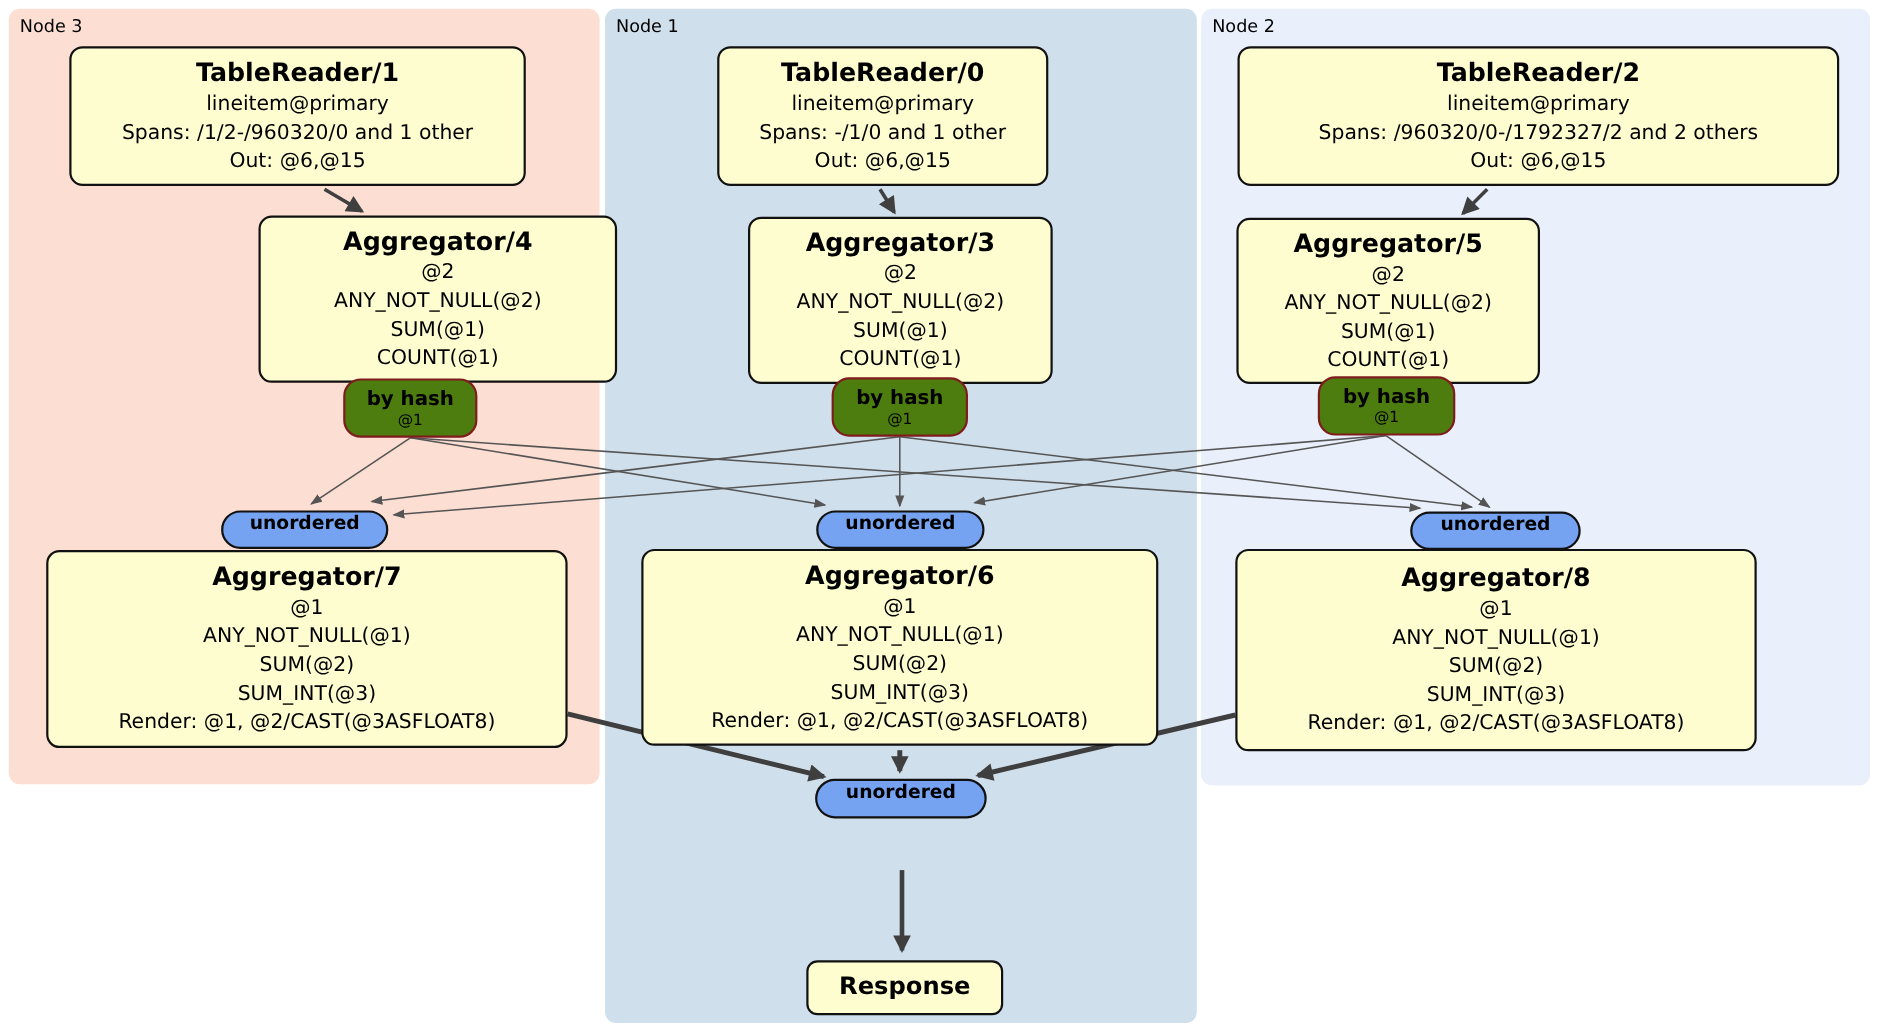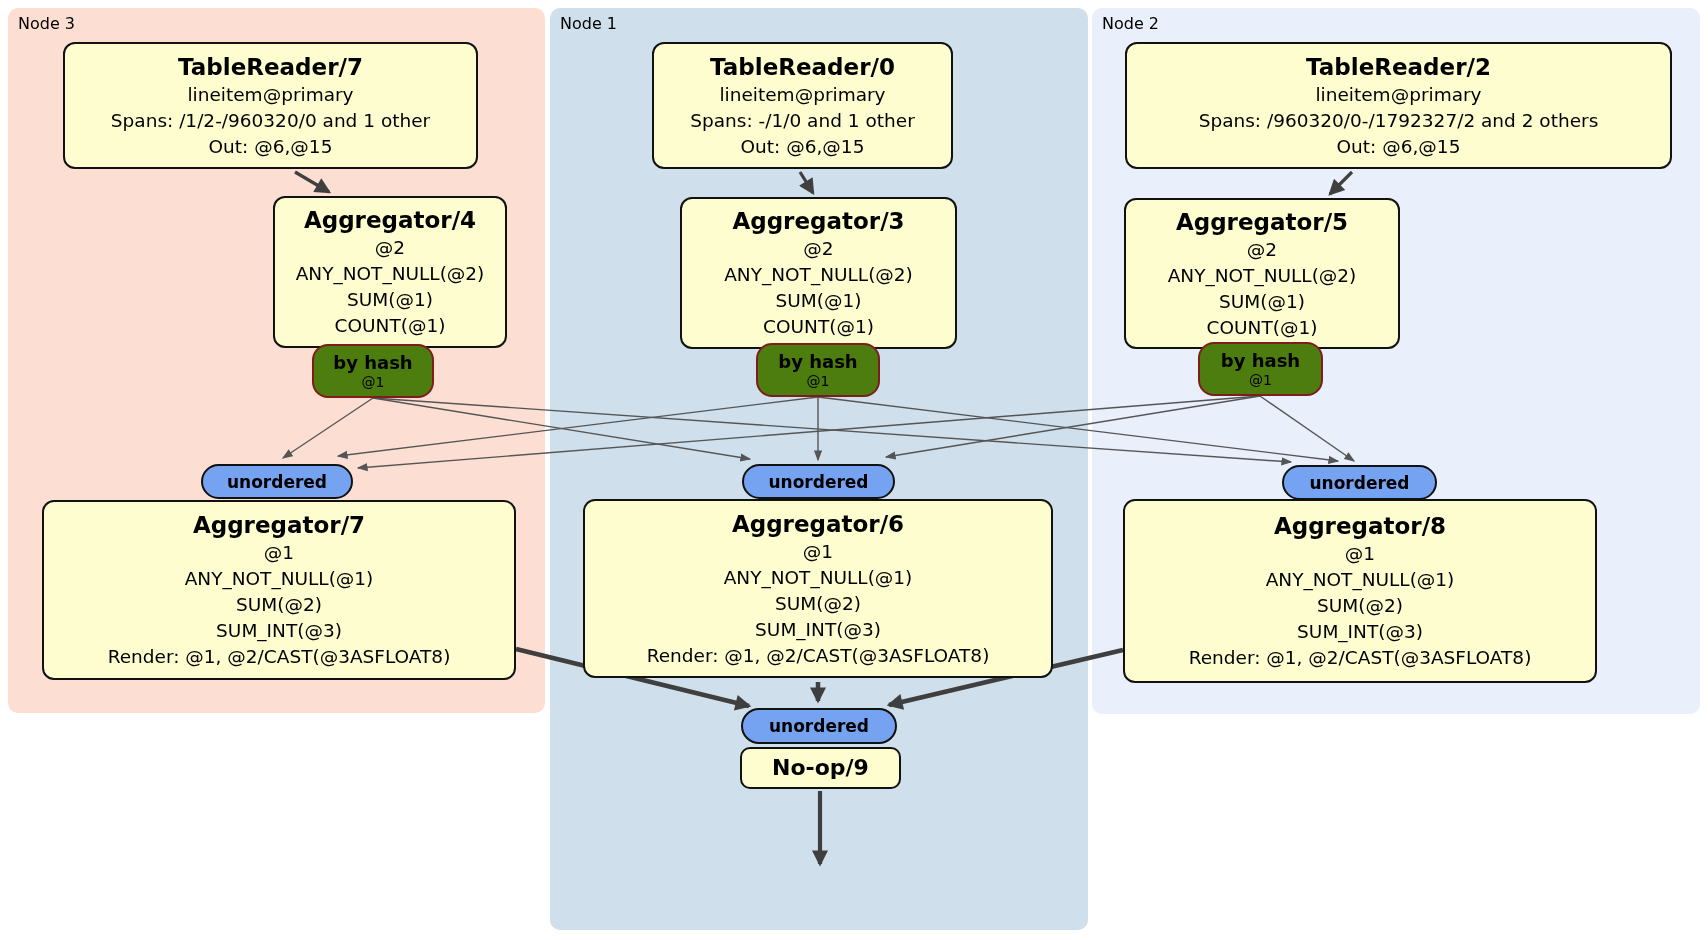--- a/index.html
+++ b/index.html
@@ -22,21 +22,21 @@
   .ln{font-size:18.5px;line-height:26px;white-space:nowrap;}
   .router{
     position:absolute;z-index:3;background:#4d7c0f;border:2px solid #7f1d1d;border-radius:16px;
     display:flex;flex-direction:column;align-items:center;justify-content:center;
     text-align:center;box-sizing:border-box;
   }
   .router .rl{font-weight:bold;font-size:18px;line-height:22px;white-space:nowrap;}
   .router .rk{font-size:14px;line-height:17px;white-space:nowrap;}
   .sync{
     position:absolute;z-index:3;background:#76a3f1;border:2px solid #111;border-radius:18px;
-    display:flex;align-items:center;justify-content:center;
+    display:flex;justify-content:center;
     font-weight:bold;font-size:17px;white-space:nowrap;box-sizing:border-box;
   }
   .final{border-radius:10px;}
   .final .title{font-size:22px;line-height:26px;}
 </style>
 </head>
 <body>
 
 <div class="canvas">
 
@@ -77,39 +77,39 @@
       <line stroke-width="3.2" x1="800" y1="172" x2="813" y2="193" marker-end="url(#mthick)"></line>
       <line stroke-width="3.2" x1="1352" y1="172" x2="1330" y2="194" marker-end="url(#mthick)"></line>
       <line stroke-width="4.5" x1="516" y1="649" x2="749" y2="706" marker-end="url(#mthick)"></line>
       <line stroke-width="4.5" x1="818" y1="682" x2="818" y2="701" marker-end="url(#mthick)"></line>
       <line stroke-width="4.5" x1="1123" y1="650" x2="889" y2="705" marker-end="url(#mthick)"></line>
       <line stroke-width="4.2" x1="820" y1="791" x2="820" y2="864" marker-end="url(#mthick)"></line>
     </g>
   </svg>
 
   <div class="proc" style="left:63px;top:42px;width:415px;height:127px;">
-    <div class="title">TableReader/7</div>
+    <div class="title">TableReader/1</div>
     <div class="ln">lineitem@primary</div>
     <div class="ln">Spans: /1/2-/960320/0 and 1 other</div>
     <div class="ln">Out: @6,@15</div>
   </div>
   <div class="proc" style="left:652px;top:42px;width:301px;height:127px;text-align:right;">
     <div class="title">TableReader/0</div>
     <div class="ln">lineitem@primary</div>
     <div class="ln">Spans: -/1/0 and 1 other</div>
     <div class="ln">Out: @6,@15</div>
   </div>
   <div class="proc" style="left:1125px;top:42px;width:547px;height:127px;">
     <div class="title">TableReader/2</div>
     <div class="ln">lineitem@primary</div>
     <div class="ln">Spans: /960320/0-/1792327/2 and 2 others</div>
     <div class="ln">Out: @6,@15</div>
   </div>
 
-  <div class="proc" style="left:235px;top:196px;width:234px;height:152px;margin-left:38px;">
+  <div class="proc" style="left:235px;top:196px;width:326px;height:152px;">
     <div class="title">Aggregator/4</div>
     <div class="ln">@2</div>
     <div class="ln">ANY_NOT_NULL(@2)</div>
     <div class="ln">SUM(@1)</div>
     <div class="ln">COUNT(@1)</div>
   </div>
   <div class="proc" style="left:680px;top:197px;width:277px;height:152px;">
     <div class="title">Aggregator/3</div>
     <div class="ln">@2</div>
     <div class="ln">ANY_NOT_NULL(@2)</div>
@@ -168,17 +168,17 @@
     <div class="ln">@1</div>
     <div class="ln">ANY_NOT_NULL(@1)</div>
     <div class="ln">SUM(@2)</div>
     <div class="ln">SUM_INT(@3)</div>
     <div class="ln">Render: @1, @2/CAST(@3ASFLOAT8)</div>
   </div>
 
   <div class="sync" style="left:741px;top:708px;width:156px;height:36px;">
     <span>unordered</span>
   </div>
-  <div class="proc final" style="left:740px;top:747px;width:161px;height:42px;">
-    <div class="title">No-op/9</div>
+  <div class="proc final" style="left:733px;top:873px;width:179px;height:50px;">
+    <div class="title">Response</div>
   </div>
 
 </div>
 
 </body></html>

